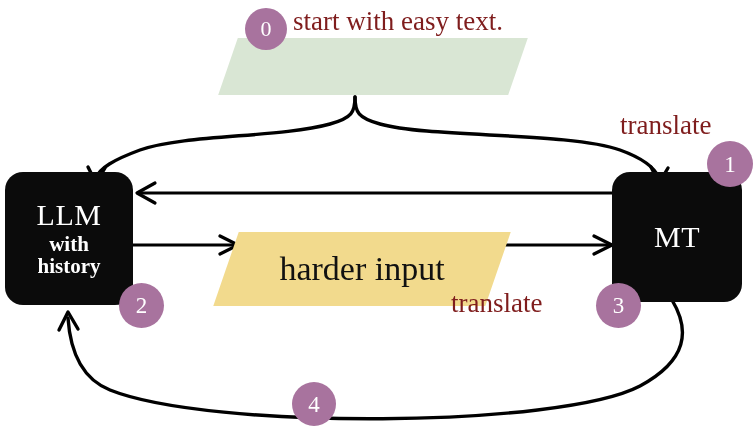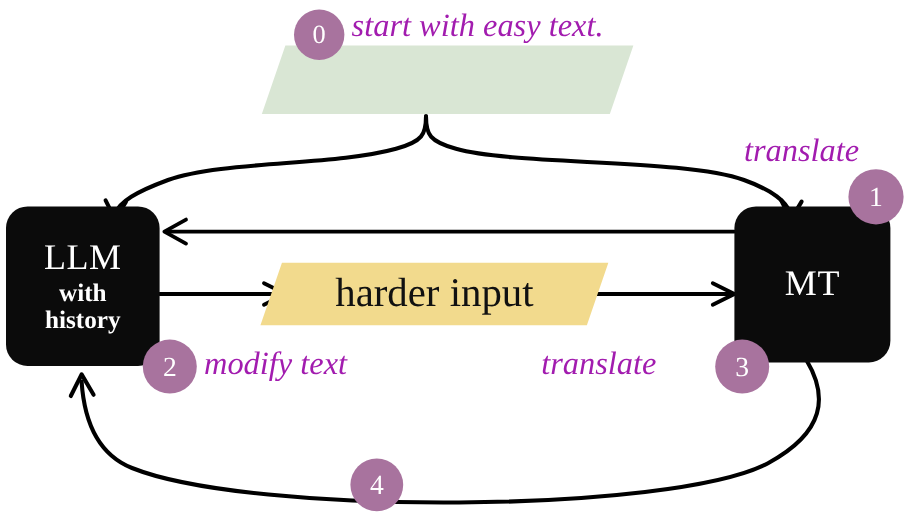--- a/index.html
+++ b/index.html
@@ -94,23 +94,23 @@
     left: 228px;
     top: 38px;
     width: 290px;
     height: 57px;
   }
   #shape-seed .skew-bg { background: #d9e6d4; }
   #shape-seed .shape-label { font-size: 34px; }
 
   #shape-harder {
     left: 226px;
-    top: 219px;
+    top: 232px;
     width: 272px;
-    height: 52px;
+    height: 74px;
   }
   #shape-harder .skew-bg { background: #f2da8d; }
   #shape-harder .shape-label { font-size: 34px; }
 
   
   .step-badge {
     position: absolute;
     border-radius: 50%;
     background: #a8739e;
     color: #ffffff;
@@ -123,24 +123,23 @@
   }
   #badge-0 { left: 245px; top: 8px;   width: 42px; height: 42px; font-size: 22px; }
   #badge-1 { left: 707px; top: 141px; width: 46px; height: 46px; }
   #badge-2 { left: 119px; top: 283px; width: 45px; height: 45px; }
   #badge-3 { left: 596px; top: 283px; width: 45px; height: 45px; }
   #badge-4 { left: 292px; top: 382px; width: 44px; height: 44px; }
 
   
   .annot {
     position: absolute;
-    color: #a21caf;
+    color: #7f1d1d;
     white-space: nowrap;
     z-index: 5;
-    font-style: italic;
   }
   #annot-start     { left: 293px; top: 6px;   font-size: 27px; }
   #annot-translate-top { left: 620px; top: 110px; font-size: 27px; }
   #annot-modify    { left: 170px; top: 288px; font-size: 27px; }
   #annot-translate-bottom { left: 451px; top: 288px; font-size: 27px; }
   #annot-repeat    { left: 334px; top: 388px; font-size: 27px; }
 </style>
 </head>
 <body>
 
@@ -208,16 +207,15 @@
   </div>
 
   <div class="step-badge" id="badge-0">0</div>
   <div class="step-badge" id="badge-1">1</div>
   <div class="step-badge" id="badge-2">2</div>
   <div class="step-badge" id="badge-3">3</div>
   <div class="step-badge" id="badge-4">4</div>
 
   <div class="annot" id="annot-start">start with easy text.</div>
   <div class="annot" id="annot-translate-top">translate</div>
-  <div class="annot" id="annot-modify">modify text</div>
   <div class="annot" id="annot-translate-bottom">translate</div>
 
 </div>
 
 </body></html>

